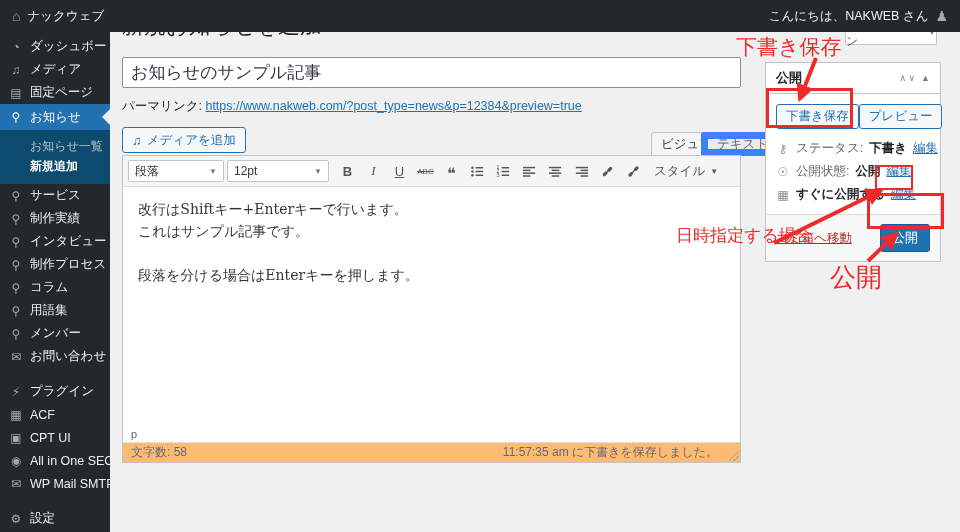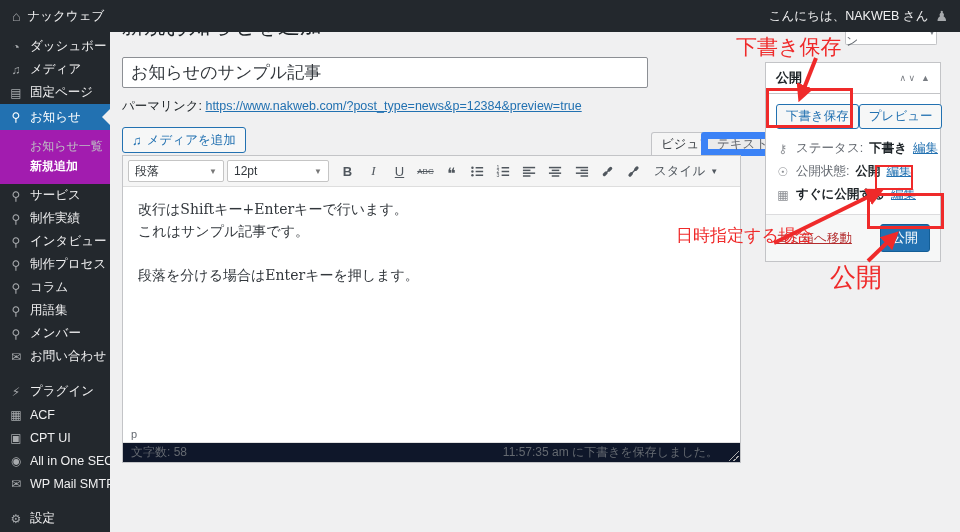--- a/index.html
+++ b/index.html
@@ -20,33 +20,33 @@
     background:#23282d; color:#f0f0f1; z-index:20; }
   #sidebar ul { list-style:none; padding-top:3px; }
   .menu-item { height:23px; display:flex; align-items:center; gap:7px;
     padding-left:9px; font-size:12.5px; color:#f0f0f1; cursor:pointer; white-space:nowrap; }
   .menu-item .mi-icon { width:14px; text-align:center; color:#a7aaad; font-size:12px; flex:0 0 14px; }
   .menu-item.active { background:#2271b1; color:#fff; height:26px; position:relative; }
   .menu-item.active .mi-icon { color:#fff; }
   .menu-item.active:after { content:""; position:absolute; right:0; top:50%;
     margin-top:-8px; border-top:8px solid transparent; border-bottom:8px solid transparent;
     border-right:8px solid #f0f0f1; }
-  .submenu { background:#a21caf; padding:6px 0 8px; }
+  .submenu { background:#0c4a6e; padding:6px 0 8px; }
   .submenu .sub-item { height:20px; display:flex; align-items:center;
     padding-left:30px; font-size:12px; color:#bec2c4; cursor:pointer; }
   .submenu .sub-item.current { color:#fff; font-weight:bold; }
   .gap-top { margin-top:12px; }
   
   #page-title { position:absolute; left:122px; top:11px; font-size:22px; font-weight:400; color:#1d2327; }
   #screen-options { position:absolute; left:845px; top:21px; width:92px; height:24px;
     background:#fff; border:1px solid #c3c4c7; border-top:none; border-radius:0 0 2px 2px;
     color:#646970; font-size:12px; display:flex; align-items:center; justify-content:center; gap:5px; cursor:pointer; }
   #screen-options .caret { font-size:8px; color:#787c82; }
   
-  #title-input { position:absolute; left:122px; top:57px; width:526px; height:31px;
+  #title-input { position:absolute; left:122px; top:57px; width:619px; height:31px;
     border:1px solid #8c8f94; border-radius:2px; padding:3px 8px; font-size:17px;
     color:#32373c; background:#fff; font-family:"Liberation Sans",sans-serif; }
   #permalink { position:absolute; left:122px; top:98px; font-size:12.5px; color:#1d2327; }
   #permalink a { color:#2271b1; text-decoration:underline; cursor:pointer; }
   
   #add-media { position:absolute; left:122px; top:127px; height:26px;
     background:#f6f7f7; border:1px solid #2271b1; border-radius:3px; color:#2271b1;
     font-size:12.5px; display:flex; align-items:center; gap:5px; padding:0 9px; cursor:pointer; }
   #add-media .media-ic { font-size:13px; }
   .editor-tab { position:absolute; top:132px; height:24px; padding:0 9px; font-size:12.5px;
@@ -70,21 +70,21 @@
   .b-under { text-decoration:underline; }
   .b-strike { font-size:8px; text-decoration:line-through; letter-spacing:0; }
   .b-quote { font-size:16px; line-height:10px; padding-top:6px; }
   #styles-dd { display:flex; align-items:center; gap:5px; color:#50575e; font-size:12.5px;
     padding:0 6px; cursor:pointer; }
   #styles-dd .caret { font-size:8px; }
   #mce-content { flex:1 1 auto; padding:11px 15px; font-family:"DejaVu Serif","Liberation Serif",serif;
     font-size:14px; color:#32373c; line-height:22px; cursor:text; }
   .para-gap { margin-top:22px; }
   #mce-path { flex:0 0 15px; font-size:11px; color:#646970; padding:1px 8px; background:#fff; }
-  #mce-status { flex:0 0 20px; background:#0f172a; border-top:1px solid #e0e0e0;
+  #mce-status { flex:0 0 20px; background:#fdba74; border-top:1px solid #e0e0e0;
     display:flex; align-items:center; justify-content:space-between; font-size:12px;
     color:#646970; padding:0 8px; position:relative; }
   #resize-grip { position:absolute; right:1px; bottom:1px; width:12px; height:12px; cursor:nwse-resize;
     background:linear-gradient(135deg, transparent 0 55%, #aaa 55% 62%, transparent 62% 75%, #aaa 75% 82%, transparent 82%); }
   
   #publish-box { position:absolute; left:765px; top:62px; width:176px;
     background:#fff; border:1px solid #c3c4c7; z-index:5; }
   #pb-head { display:flex; align-items:center; justify-content:space-between;
     padding:6px 10px; border-bottom:1px solid #c3c4c7; }
   #pb-head .pb-title { font-size:13px; font-weight:bold; color:#1d2327; }

